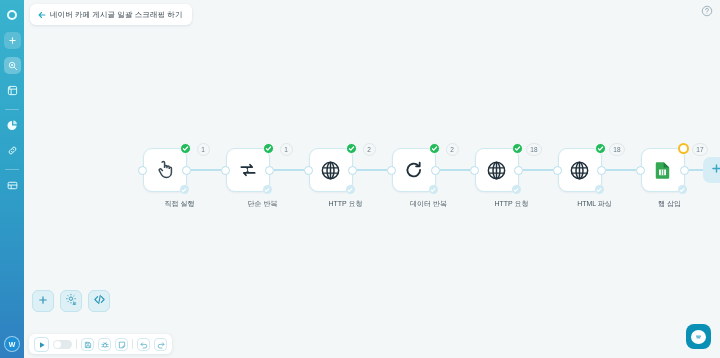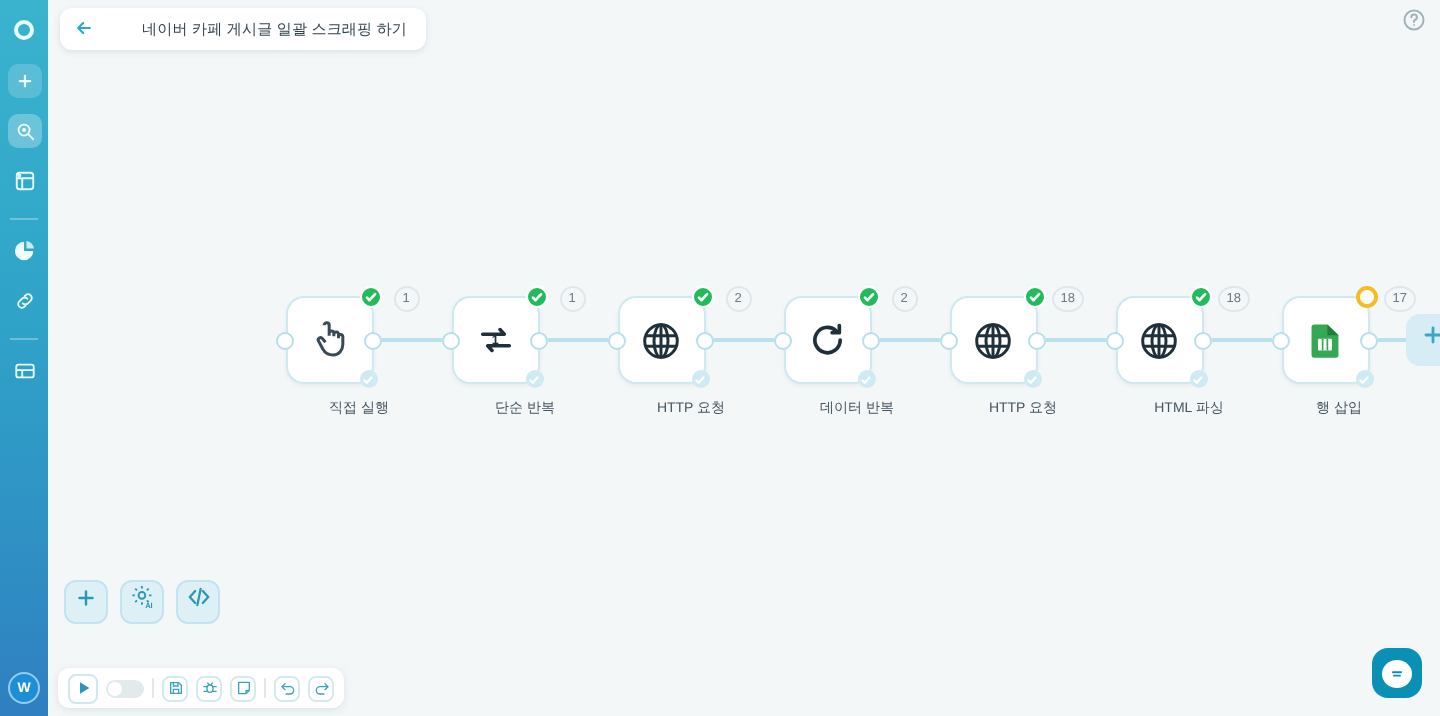--- a/index.html
+++ b/index.html
@@ -66,21 +66,21 @@
     z-index: 12;
   }
   .title-pill {
     position: absolute; left: 6px; top: 4px;
     height: 21px;
     display: flex; align-items: center;
     background: #ffffff;
     border-radius: 6px;
     box-shadow: 0 1px 3px rgba(40,80,100,.13);
     padding: 0 9px 0 4px;
-    gap: 22px;
+    gap: 1px;
   }
   .back-btn {
     width: 15px; height: 15px;
     display: flex; align-items: center; justify-content: center;
     color: #2ba8c9;
     border-radius: 4px;
   }
   .title-text {
     font-size: 7.5px;
     color: #33434d;

